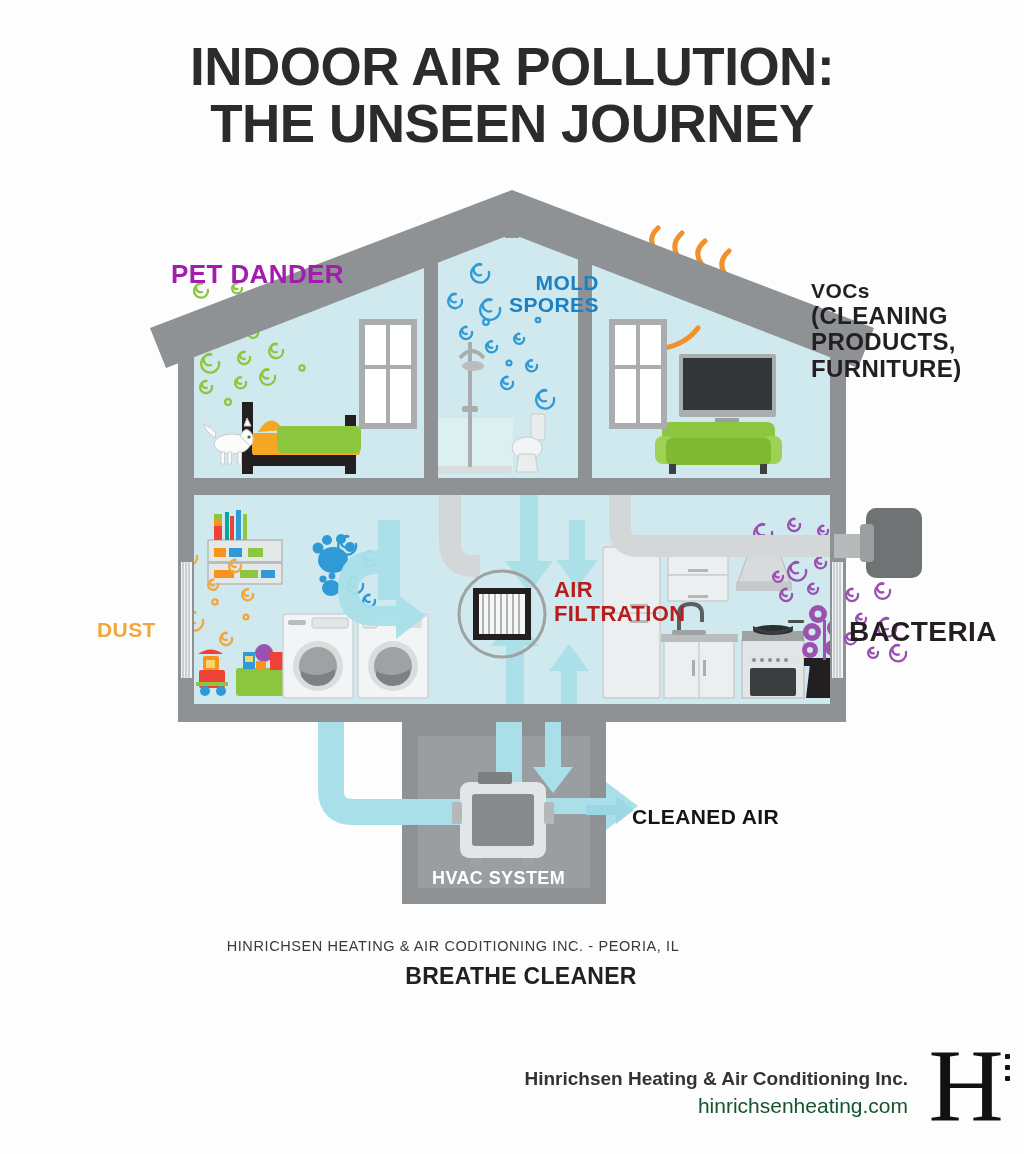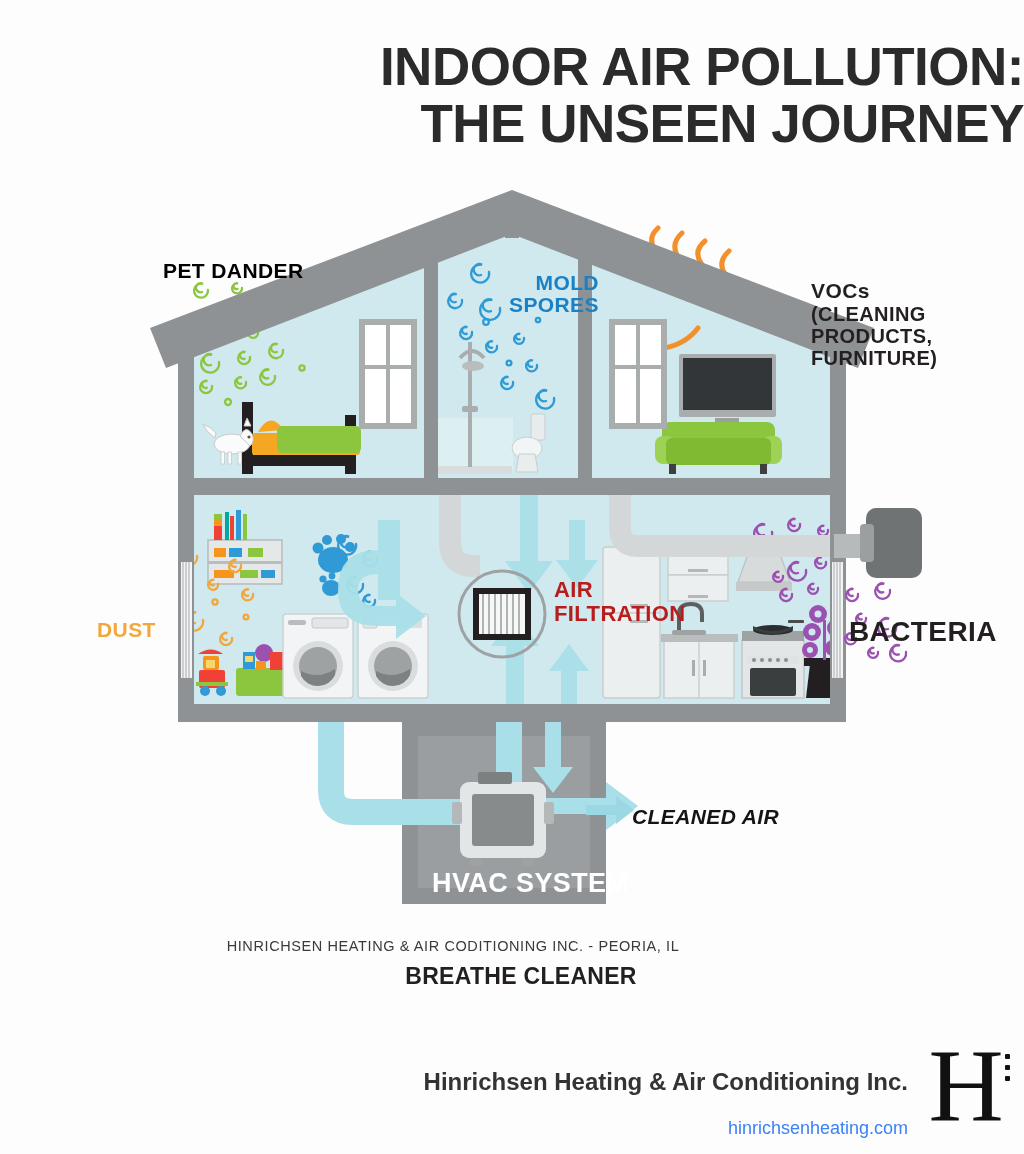--- a/index.html
+++ b/index.html
@@ -9,63 +9,63 @@
     font-family:"Liberation Sans", sans-serif;
     position:relative;
     overflow:hidden;
   }
   .stage{position:absolute;inset:0;}
   .abs{position:absolute;}
 
   
   #title{
     position:absolute;top:38px;left:0;width:1024px;
-    text-align:right;
+    text-align:center;
     font-weight:bold;
     font-size:53px;
     line-height:1.08;
     letter-spacing:-0.5px;
     color:#2b2b2b;
     font-family:"Liberation Sans", sans-serif;
   }
   #title .l2{display:block;}
 
   
   .plabel{
     position:absolute;
     font-weight:bold;
     font-family:"Liberation Sans", sans-serif;
     letter-spacing:0.4px;
   }
-  #lbl-pet-dander{left:163px;top:259px;font-size:21px;color:#000000;}
+  #lbl-pet-dander{left:171px;top:259px;font-size:26px;color:#a21caf;}
   #lbl-mold{left:509px;top:272px;font-size:21px;color:#1b81c4;line-height:1.06;text-align:right;}
   #lbl-vocs{left:811px;top:243px;font-size:21px;color:#231f20;line-height:1.12;margin-top:36px;}
-  #lbl-vocs .sub{font-size:20px;display:block;}
+  #lbl-vocs .sub{font-size:24px;display:block;}
   #lbl-dust{left:97px;top:618px;font-size:21px;color:#f2a63b;}
   #lbl-bacteria{left:849px;top:616px;font-size:28px;color:#231f20;}
   #lbl-airfilt{left:554px;top:578px;font-size:22px;color:#b91c1c;line-height:1.1;}
-  #lbl-cleaned{left:632px;top:805px;font-size:21px;color:#141414;font-style:italic;}
-  #lbl-hvac{left:432px;top:868px;font-size:27px;color:#ffffff;}
+  #lbl-cleaned{left:632px;top:805px;font-size:21px;color:#141414;}
+  #lbl-hvac{left:432px;top:868px;font-size:18px;color:#ffffff;}
 
   
   #footer-line1{
     position:absolute;top:938px;left:0;width:906px;text-align:center;
     font-size:14.5px;color:#3a3a3a;letter-spacing:0.6px;
   }
   #footer-line2{
     position:absolute;top:963px;left:0;width:1024px;text-align:center;
     font-size:23px;font-weight:bold;color:#231f20;letter-spacing:0.3px;padding-left:9px;
   }
   #brand-name{
     position:absolute;right:116px;top:1068px;
-    font-size:24px;font-weight:bold;color:#333;text-align:right;
+    font-size:19px;font-weight:bold;color:#333;text-align:right;
   }
   #brand-url{
     position:absolute;right:116px;top:1094px;
-    font-size:18px;color:#3b82f6;text-align:right;margin-top:24px;
+    font-size:21px;color:#14532d;text-align:right;
   }
   #logo-h{
     position:absolute;right:10px;top:1046px;
     width:96px;height:86px;
     font-family:"Liberation Serif", serif;
     font-size:104px;line-height:80px;color:#111;
     font-weight:normal;text-align:center;
   }
   #logo-dots{position:absolute;right:14px;top:1054px;}
   .dot{width:5px;height:5px;background:#111;border-radius:1px;margin-bottom:6px;}

